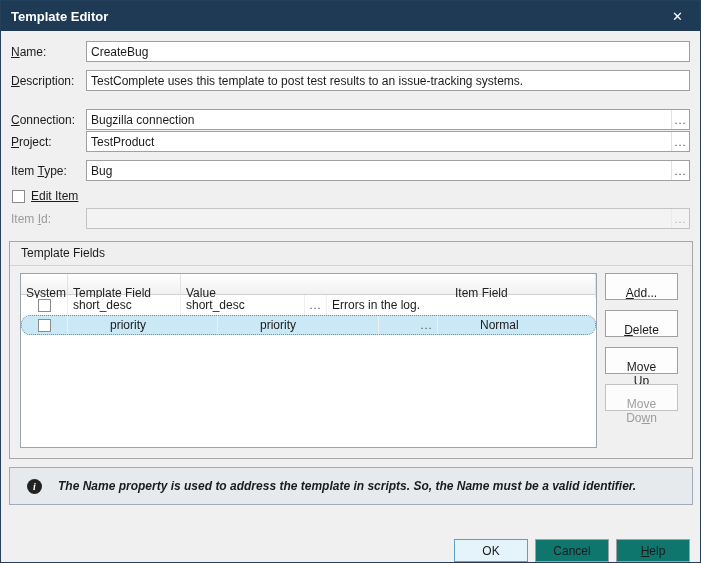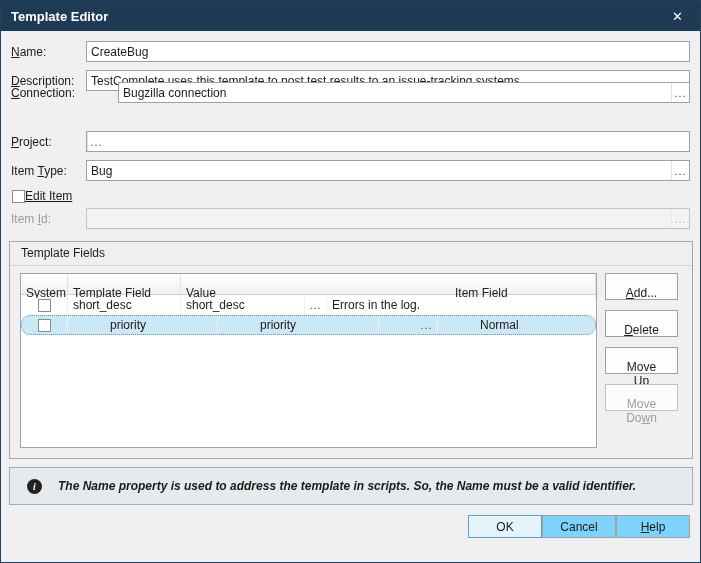--- a/index.html
+++ b/index.html
@@ -15,21 +15,21 @@
   .close{margin-left:auto;color:#ffffff;font-size:13px;padding:2px 7px;cursor:default;}
   
   .frow{position:absolute;left:10px;right:10px;display:flex;align-items:center;height:21px;}
   .flabel{flex:0 0 75px;}
   .fieldwrap{flex:1;display:flex;align-items:stretch;background:#ffffff;border:1px solid #a0a0a0;height:21px;box-sizing:border-box;}
   .fieldwrap input{flex:1;min-width:0;border:none;outline:none;background:transparent;padding:0 4px;font:inherit;color:#1b1b1b;}
   .browse{flex:0 0 17px;display:flex;align-items:center;justify-content:center;color:#3c3c3c;border-left:1px solid #e2e2e2;font-size:11px;letter-spacing:1px;}
   .frow.disabled .flabel{color:#9b9b9b;}
   .frow.disabled .fieldwrap{background:#f3f3f3;border-color:#c3c3c3;}
   .frow.disabled .browse{color:#b3b3b3;border-left-color:#e9e9e9;}
-  .checkrow{position:absolute;left:11px;top:187px;display:flex;align-items:center;gap:0;height:16px;}
+  .checkrow{position:absolute;left:11px;top:187px;display:flex;align-items:center;gap:6px;height:16px;}
   .cb{width:13px;height:13px;background:#ffffff;border:1px solid #8b8b8b;box-sizing:border-box;display:inline-block;flex:0 0 13px;}
   
   .group{position:absolute;left:8px;top:240px;width:684px;height:218px;border:1px solid #a7a7a7;box-sizing:border-box;background:#f0f0f0;}
   .group-caption{height:23px;line-height:23px;padding-left:11px;background:#efefef;border-bottom:1px solid #d4d4d4;}
   
   .table{position:absolute;left:10px;top:31px;width:577px;height:175px;background:#ffffff;border:1px solid #9aa5ad;box-sizing:border-box;overflow:hidden;}
   .thead{display:flex;height:21px;background:linear-gradient(#ffffff,#f1f1f1);border-bottom:1px solid #d0d0d0;box-sizing:border-box;}
   .th{padding:12px 5px;border-right:1px solid #e2e2e2;box-sizing:border-box;color:#222;overflow:hidden;white-space:nowrap;}
   .trow{display:flex;height:20px;align-items:center;border-radius:9px;}
   .trow.selected{background:#cbe8f6;outline:1px dotted #6d8ca0;outline-offset:-1px;gap:37px;}
@@ -43,22 +43,22 @@
   .td.c-sys{display:flex;align-items:center;justify-content:center;padding:0;}
   
   .sidebtns{position:absolute;right:14px;top:31px;width:73px;display:flex;flex-direction:column;gap:10px;}
   .sidebtn{height:27px;background:#fdfdfd;border:1px solid #a0a0a0;font:inherit;color:#1b1b1b;padding:12px;}
   .sidebtn.disabled{color:#9d9d9d;border-color:#c2c2c2;background:#fcfcfc;}
   
   .infobar{position:absolute;left:8px;top:466px;width:684px;height:38px;box-sizing:border-box;background:#e6eaed;border:1px solid #9dadbb;display:flex;align-items:center;}
   .info-icon{flex:0 0 15px;width:15px;height:15px;border-radius:50%;background:#222222;color:#ffffff;display:flex;align-items:center;justify-content:center;font-size:10px;font-weight:bold;font-style:italic;font-family:"Liberation Serif",serif;margin-left:17px;}
   .info-text{margin-left:16px;font-weight:bold;color:#1b1b1b;font-style:italic;}
   
-  .footer{position:absolute;right:10px;bottom:24px;display:flex;margin-top:41px;}
-  .btn{width:74px;height:23px;background:#7dd3fc;border:1px solid #a0a0a0;font:inherit;color:#1b1b1b;padding:0;}
+  .footer{position:absolute;right:10px;bottom:0;display:flex;gap:7px;margin-top:41px;}
+  .btn{width:74px;height:23px;background:#0f766e;border:1px solid #a0a0a0;font:inherit;color:#1b1b1b;padding:0;}
   .btn.default{background:#e5f3fb;border-color:#5f9fc7;}
 </style>
 </head>
 <body>
 
 <div class="titlebar">
   <span class="title">Template Editor</span>
   <span class="close">✕</span>
 </div>
 
@@ -69,31 +69,32 @@
   </span>
 </div>
 
 <div class="frow" style="top:69px;">
   <span class="flabel"><u>D</u>escription:</span>
   <span class="fieldwrap">
     <input value="TestComplete uses this template to post test results to an issue-tracking systems." style="">
   </span>
 </div>
 
-<div class="frow" style="top:81px;gap:32px;">
+<div class="frow" style="top:108px;">
   <span class="flabel"><u>C</u>onnection:</span>
   <span class="fieldwrap">
     <input value="Bugzilla connection" style="">
     <span class="browse">...</span>
   </span>
 </div>
 
 <div class="frow" style="top:130px;">
   <span class="flabel"><u>P</u>roject:</span>
   <span class="fieldwrap">
+    <input value="TestProduct" style="">
     <span class="browse">...</span>
   </span>
 </div>
 
 <div class="frow" style="top:159px;">
   <span class="flabel">Item <u>T</u>ype:</span>
   <span class="fieldwrap">
     <input value="Bug" style="">
     <span class="browse">...</span>
   </span>

